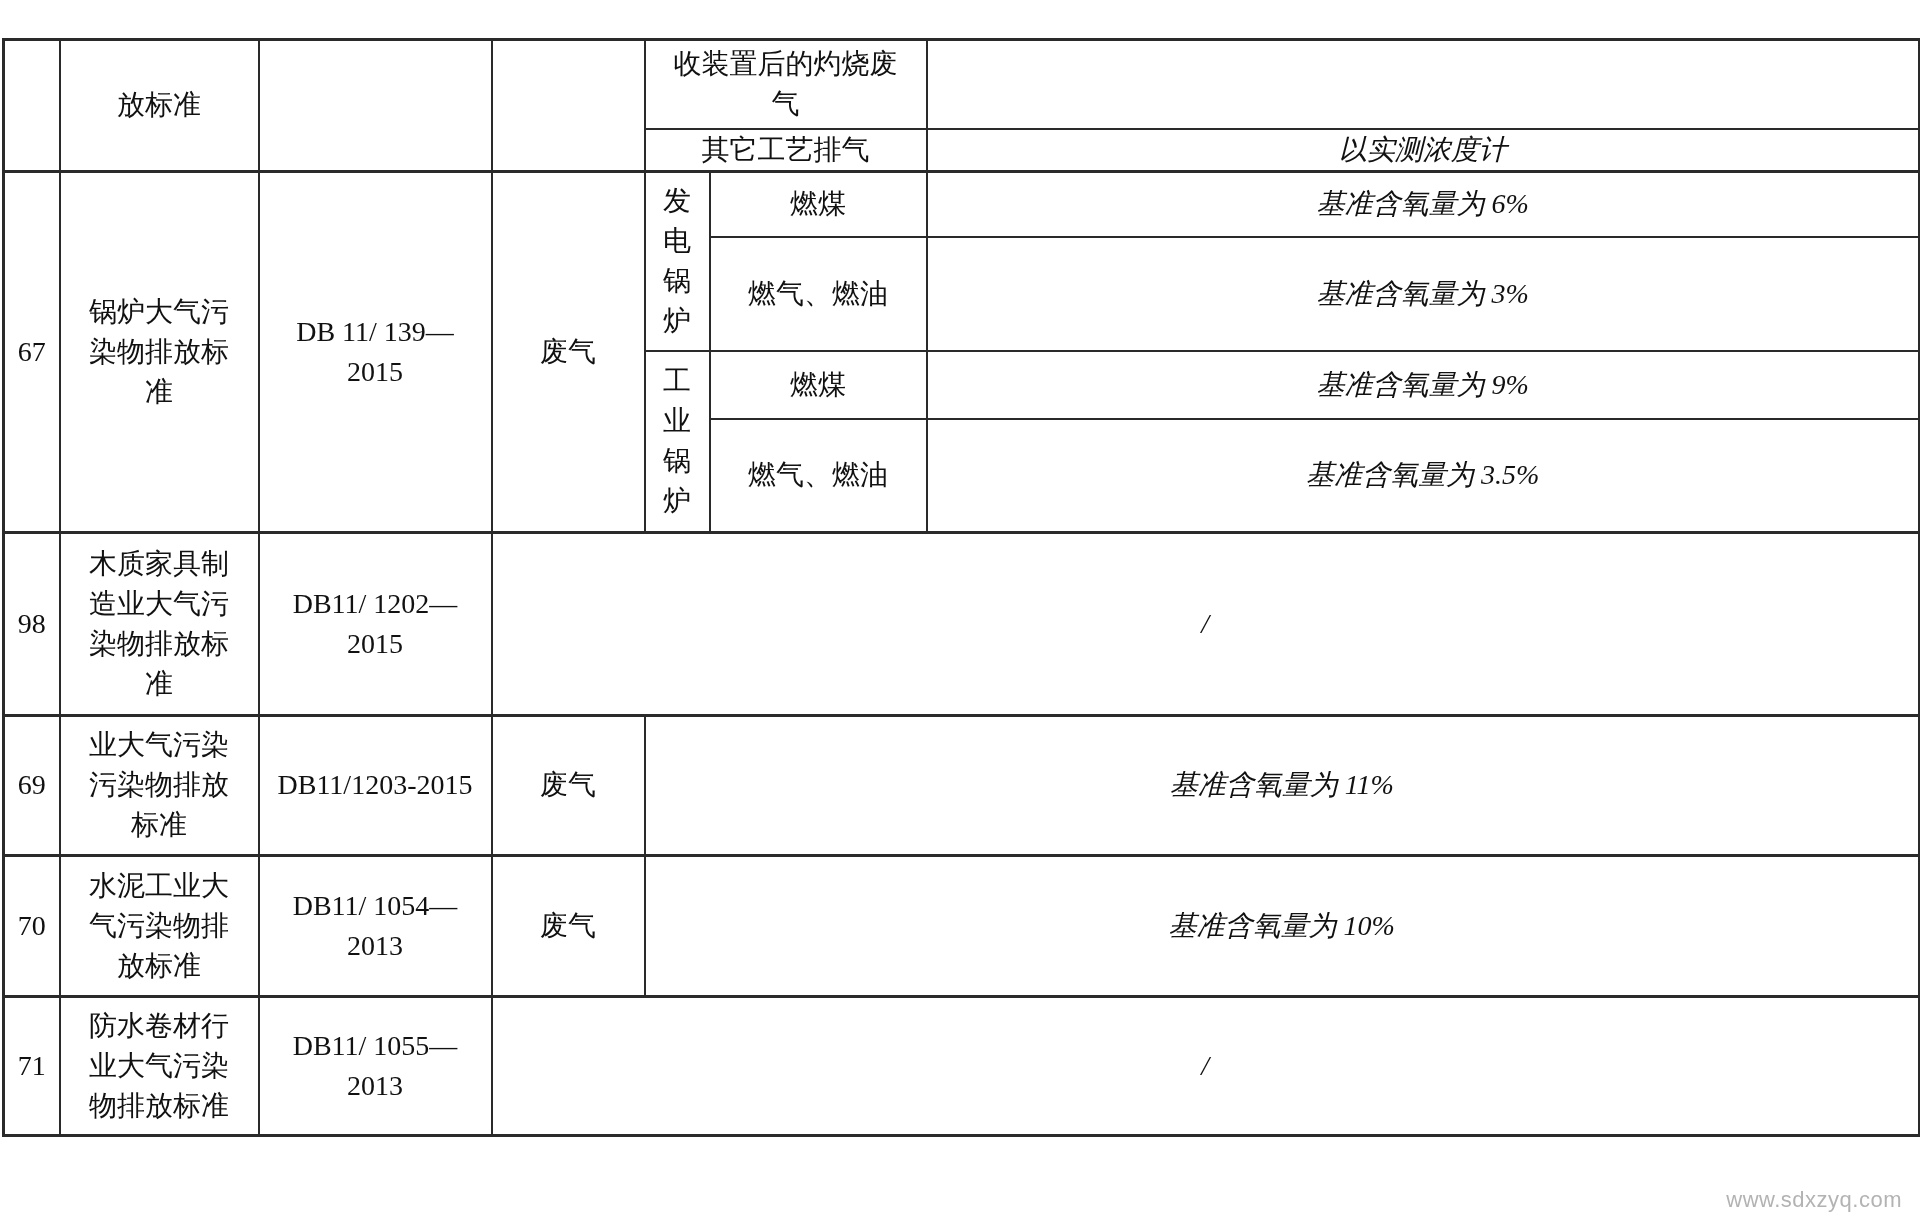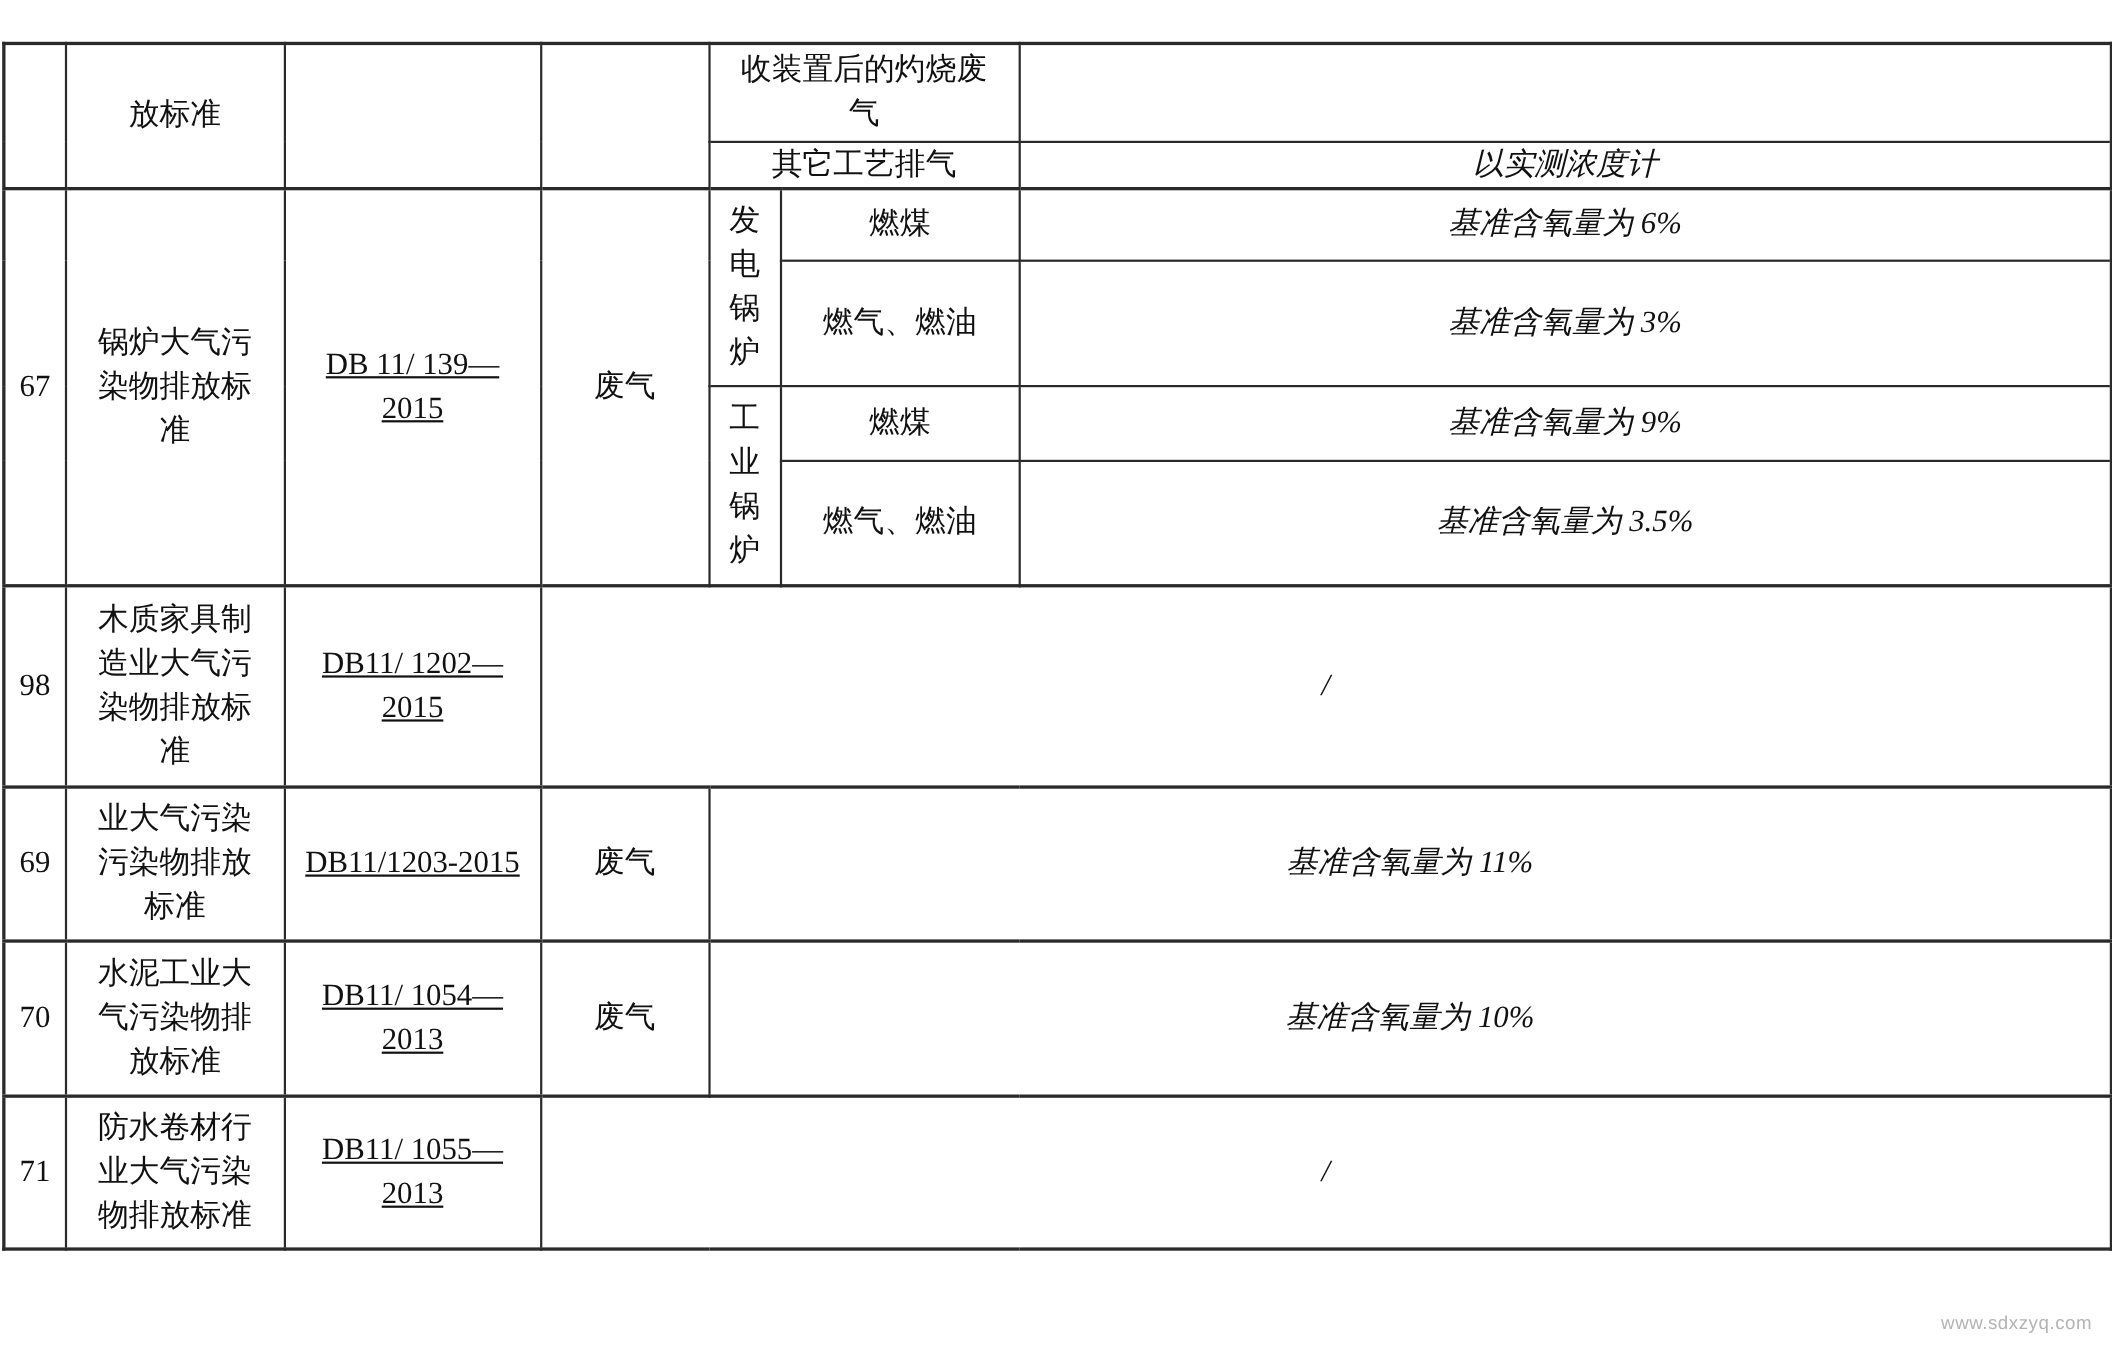--- a/index.html
+++ b/index.html
@@ -35,31 +35,31 @@
     font-size: 28px;
     line-height: 40px;
     white-space: pre-line;
     overflow: hidden;
   }
   tr.major > td { border-top-width: 3px; }
   td.cont-top {
     vertical-align: top;
     padding-top: 6px;
   }
-  td.code { line-height: 48px; text-decoration: underline; }
+  td.code { line-height: 48px; }
   td.vlabel {
     line-height: 42px;
     padding: 0 2px;
   }
   td.note { font-size: 27px; font-style: italic; }
   .watermark {
     position: absolute;
     right: 18px;
     bottom: 10px;
-    font-size: 17px;
+    font-size: 22px;
     color: #b3b3b3;
     font-family: "Liberation Sans", "DejaVu Sans", sans-serif;
     letter-spacing: 0.5px;
   }
 </style>
 </head>
 <body>
 
 <div class="page">
 

